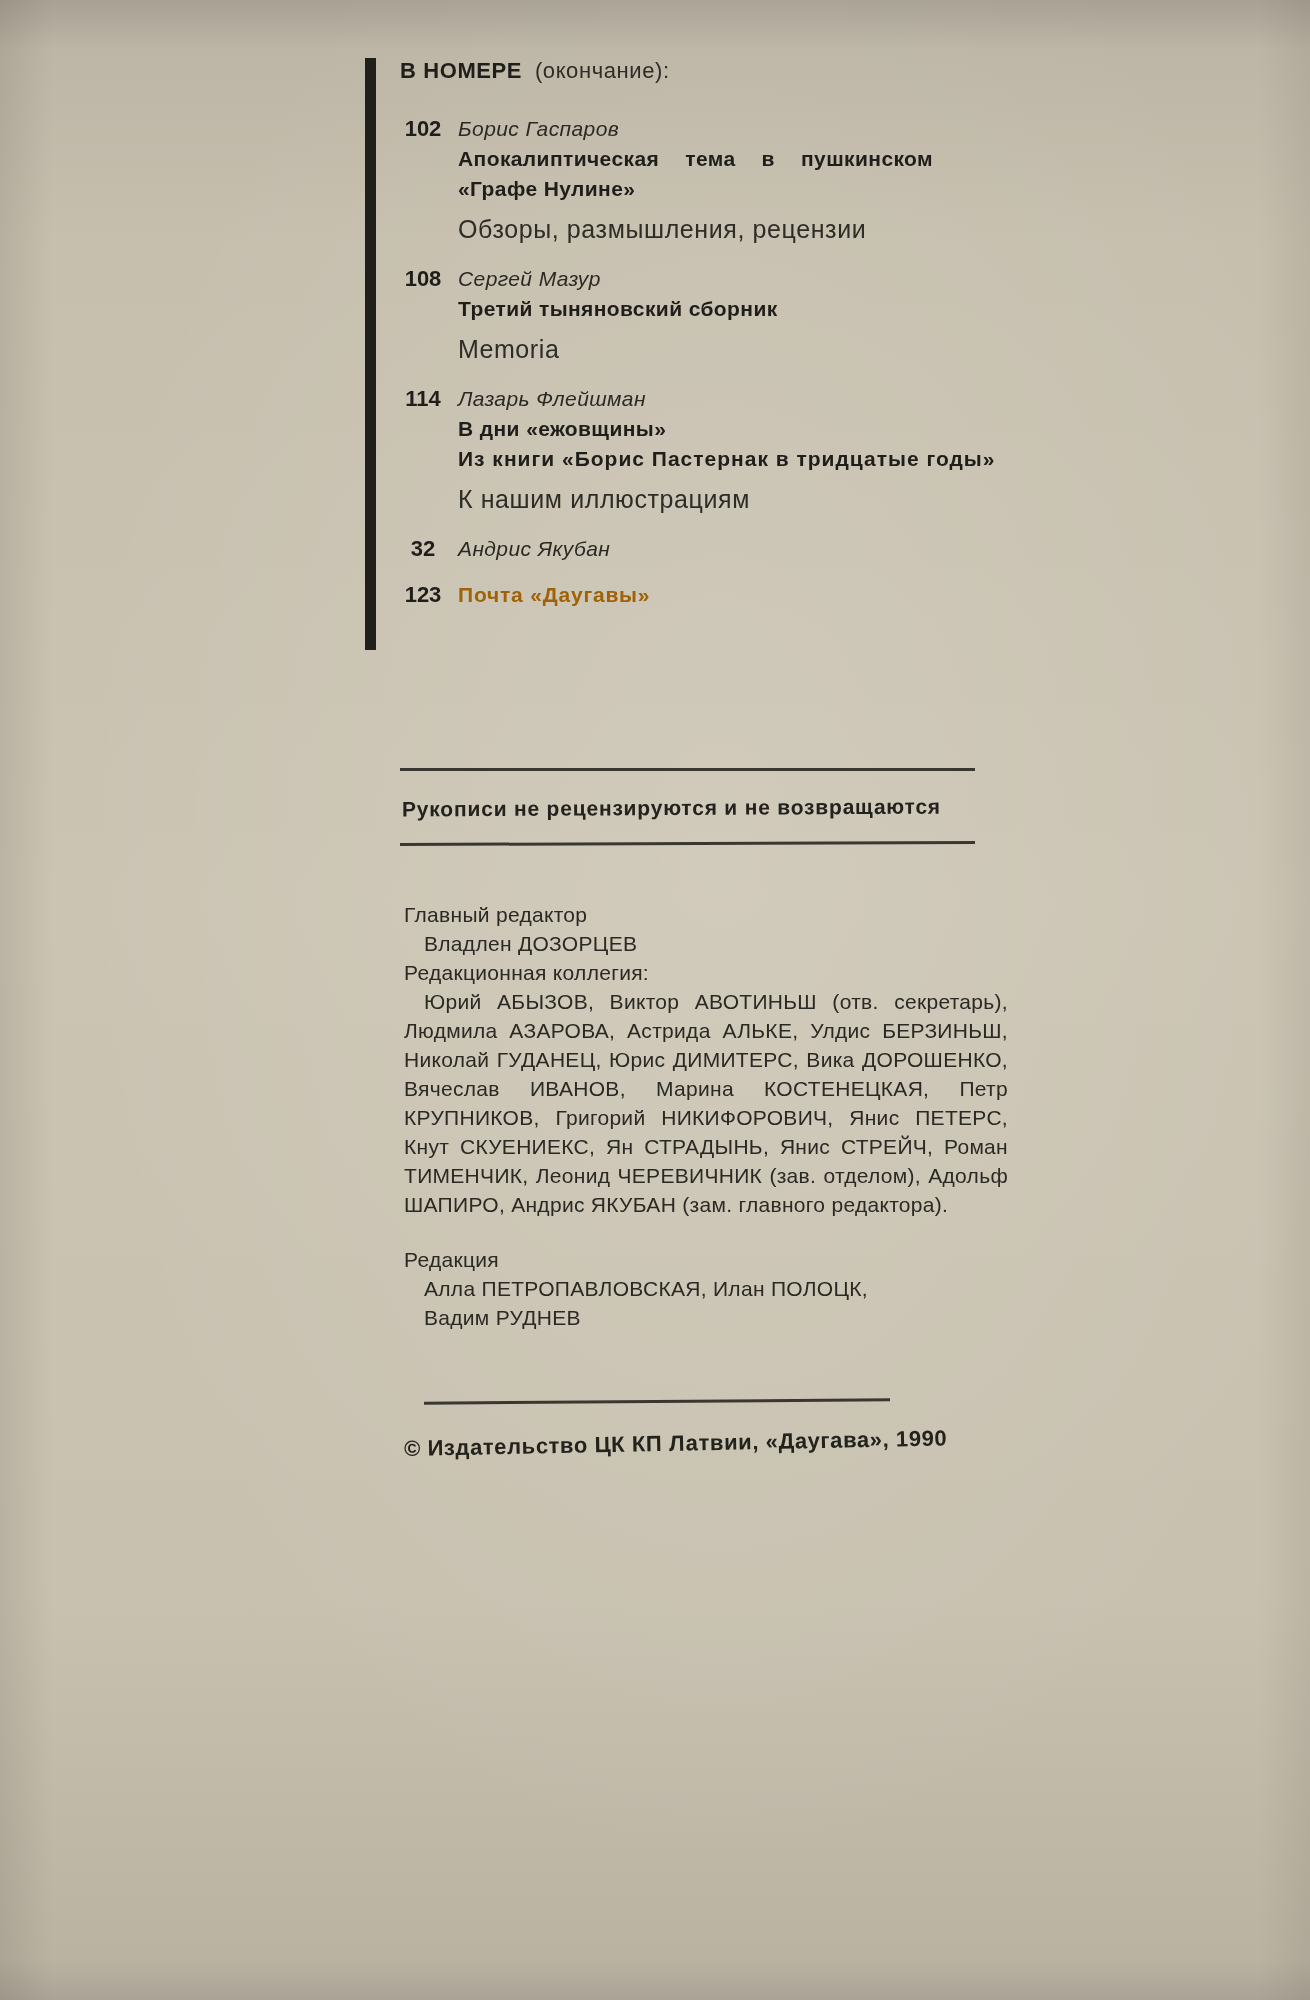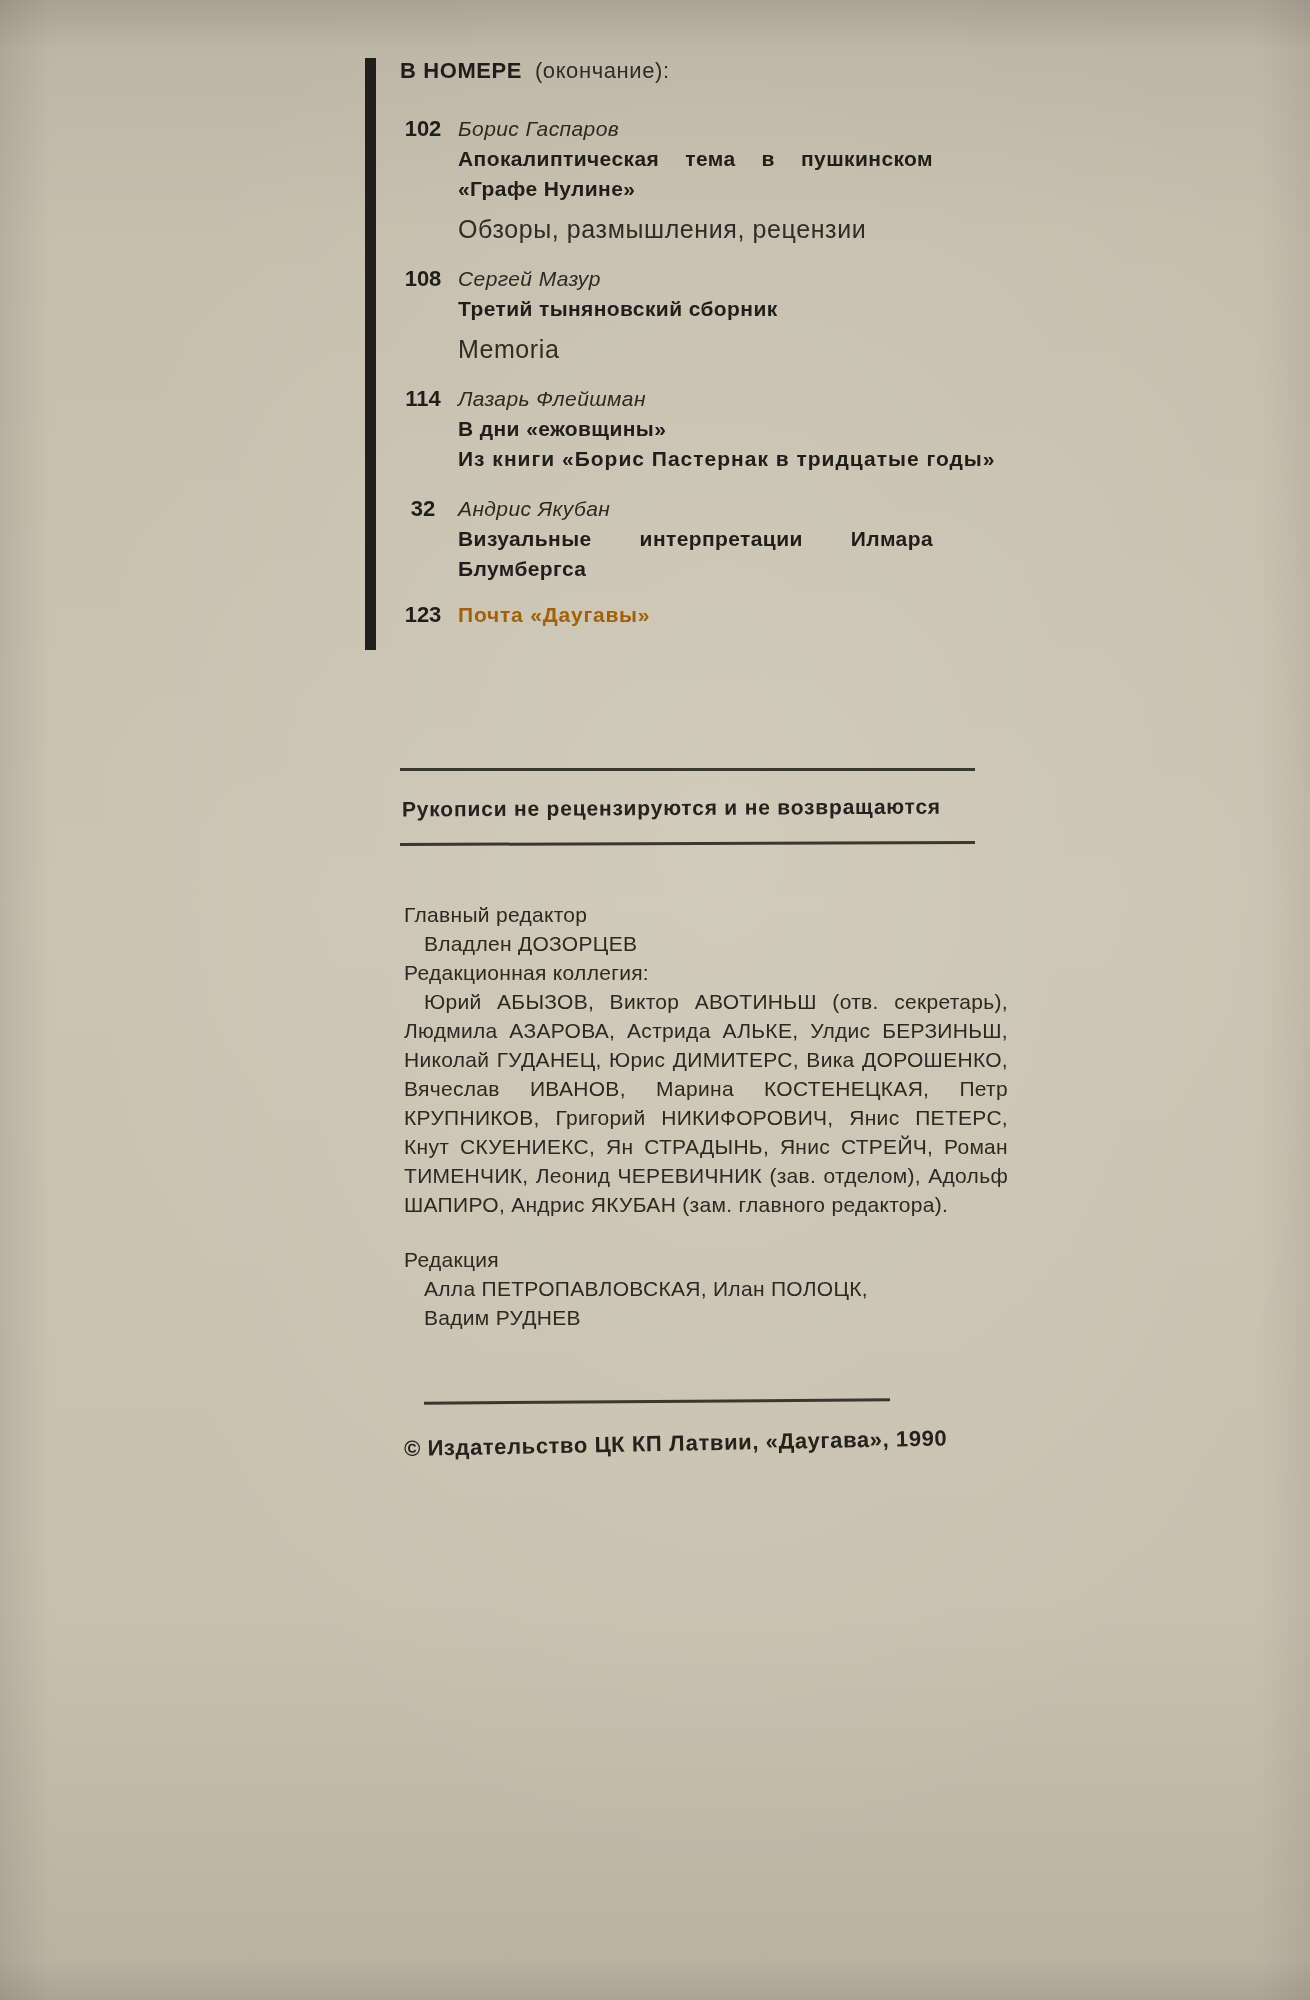--- a/index.html
+++ b/index.html
@@ -86,26 +86,26 @@
 
     <div class="toc-entry">
       <div class="toc-num">114</div>
       <div class="toc-text">
         <div class="toc-author">Лазарь Флейшман</div>
         <div class="toc-title">В дни «ежовщины»</div>
         <div class="toc-subtitle">Из книги «Борис Пастернак в тридцатые годы»</div>
       </div>
     </div>
 
+    <div class="toc-section">К нашим иллюстрациям</div>
 
     <div class="toc-entry">
       <div class="toc-num">32</div>
       <div class="toc-text">
         <div class="toc-author">Андрис Якубан</div>
-        <div class="toc-title">Визуальные интерпретации Илмара Блумбергса</div>
       </div>
     </div>
 
     <div class="toc-entry last">
       <div class="toc-num">123</div>
       <div class="toc-text">
         <div class="toc-plain">Почта «Даугавы»</div>
       </div>
     </div>
 

